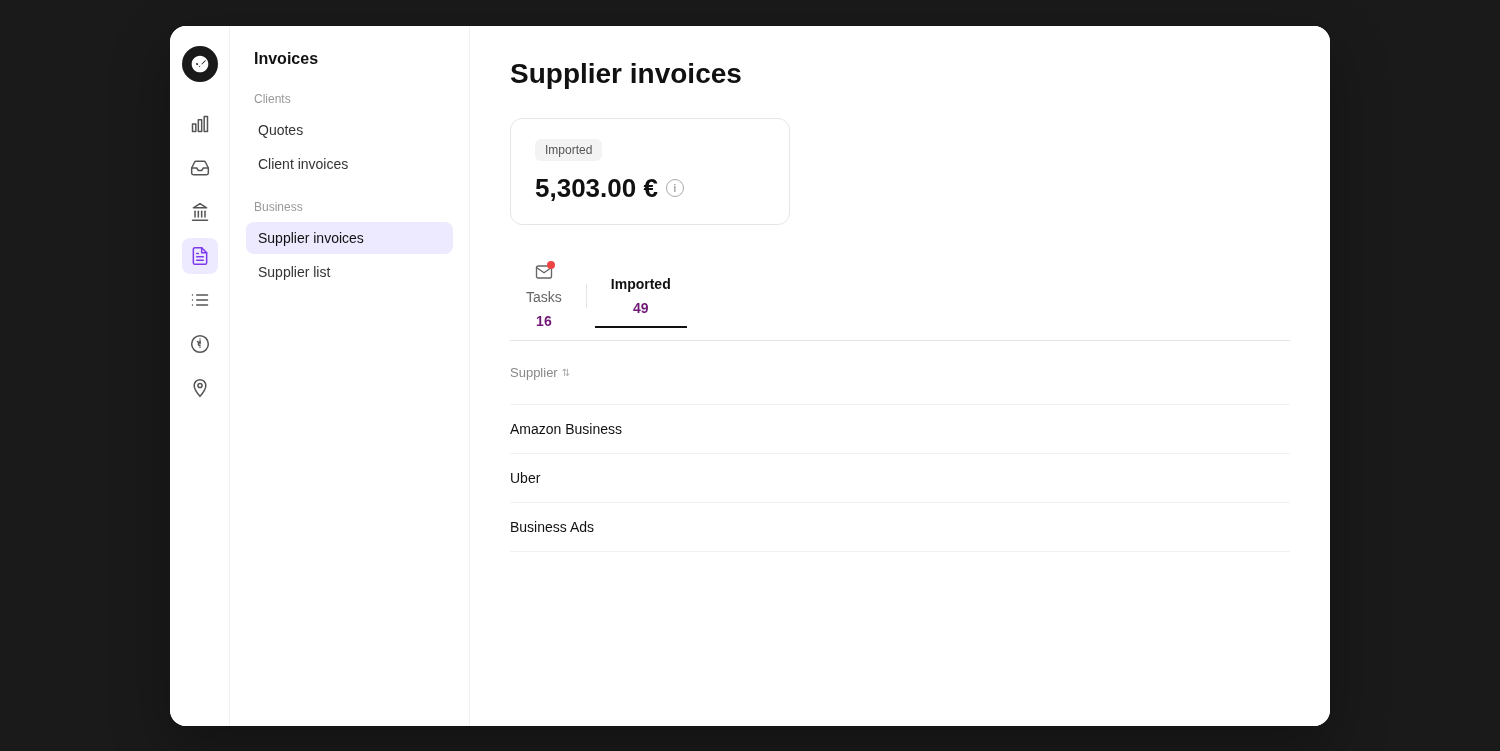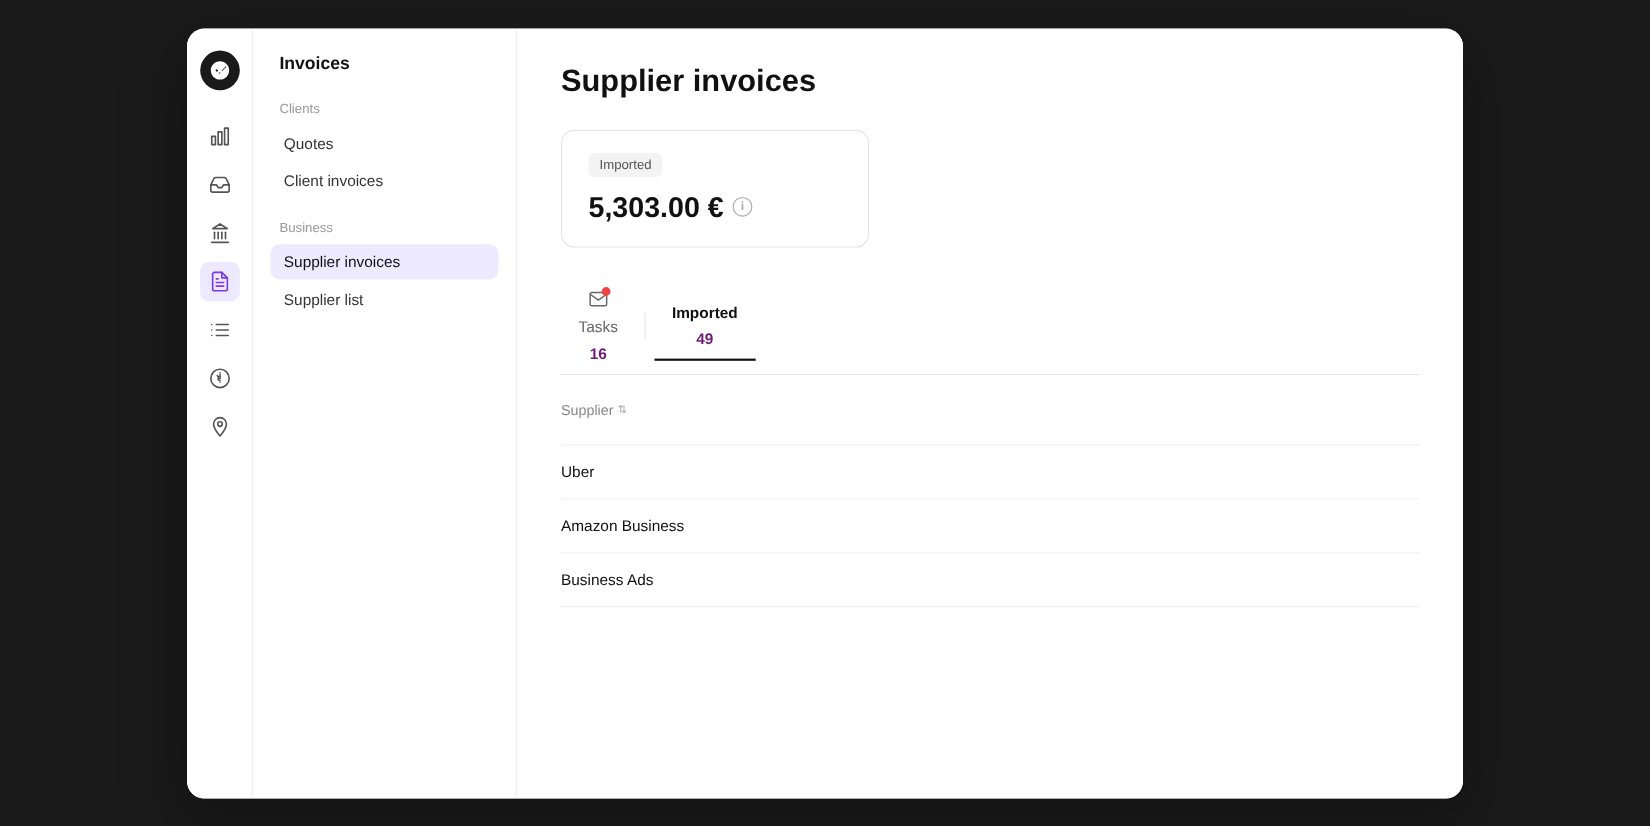--- a/index.html
+++ b/index.html
@@ -394,24 +394,24 @@
     
     <div class="table-header-row">
       <div class="table-header-cell">
         <span>Supplier</span>
         <span class="sort-icon">⇅</span>
       </div>
     </div>
 
     
     <div class="table-row">
+      <div class="table-cell">Amazon Business</div>
+    </div>
+
+    <div class="table-row">
       <div class="table-cell">Uber</div>
-    </div>
-
-    <div class="table-row">
-      <div class="table-cell">Amazon Business</div>
     </div>
 
     <div class="table-row">
       <div class="table-cell">Business Ads</div>
     </div>
   </div>
 </div>
 
 </body></html>

